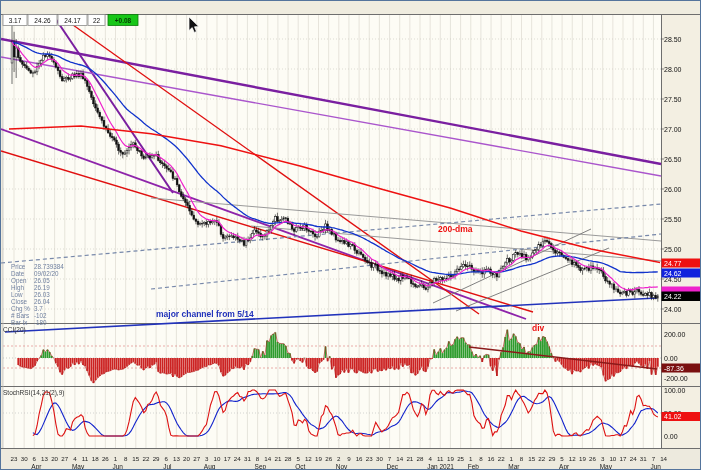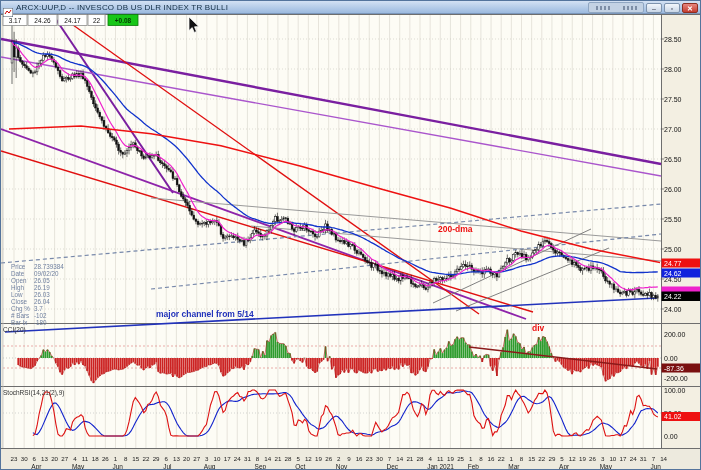--- a/index.html
+++ b/index.html
@@ -19,38 +19,20 @@
        border:1px solid #7e93ad;border-radius:2px;background:linear-gradient(#f2f6fb,#c9d6e6);
        color:#334;padding:0;box-sizing:border-box;}
   .tb.close{background:linear-gradient(#e8867e,#c43c30);color:#fff;border-color:#8d2e22;font-weight:bold;}
   svg text{font-family:"Liberation Sans","DejaVu Sans",sans-serif;}
 </style>
 </head>
 <body>
 
 <div class="win">
 
-  <div class="titlebar">
-    <span class="ticon">
-      <svg width="10" height="9" viewBox="0 0 10 9">
-        <rect x="0" y="0" width="10" height="9" fill="#fff" stroke="#456" stroke-width="1"></rect>
-        <path d="M2 6 L4 3 L6 5 L8 2" stroke="#c00" fill="none" stroke-width="1"></path>
-      </svg>
-    </span>
-    <span class="ttext">ARCX:UUP,D -- INVESCO DB US DLR INDEX TR BULLI</span>
-    <span class="tctrl">
-      <span class="tool-sunken">
-          <i></i>
-          <i></i>
-        </span>
-      <button class="tb">–</button>
-      <button class="tb">▫</button>
-      <button class="tb close">✕</button>
-    </span>
-  </div>
 
   <svg id="chart" width="701" height="470" viewBox="0 0 701 470" style="position:absolute;top:0;left:0;">
     <defs>
       <clipPath id="cpP">
           <rect x="2" y="14" width="657" height="308"></rect>
         </clipPath>
       <clipPath id="cpC">
           <rect x="2" y="323" width="657" height="61"></rect>
         </clipPath>
       <clipPath id="cpS">

